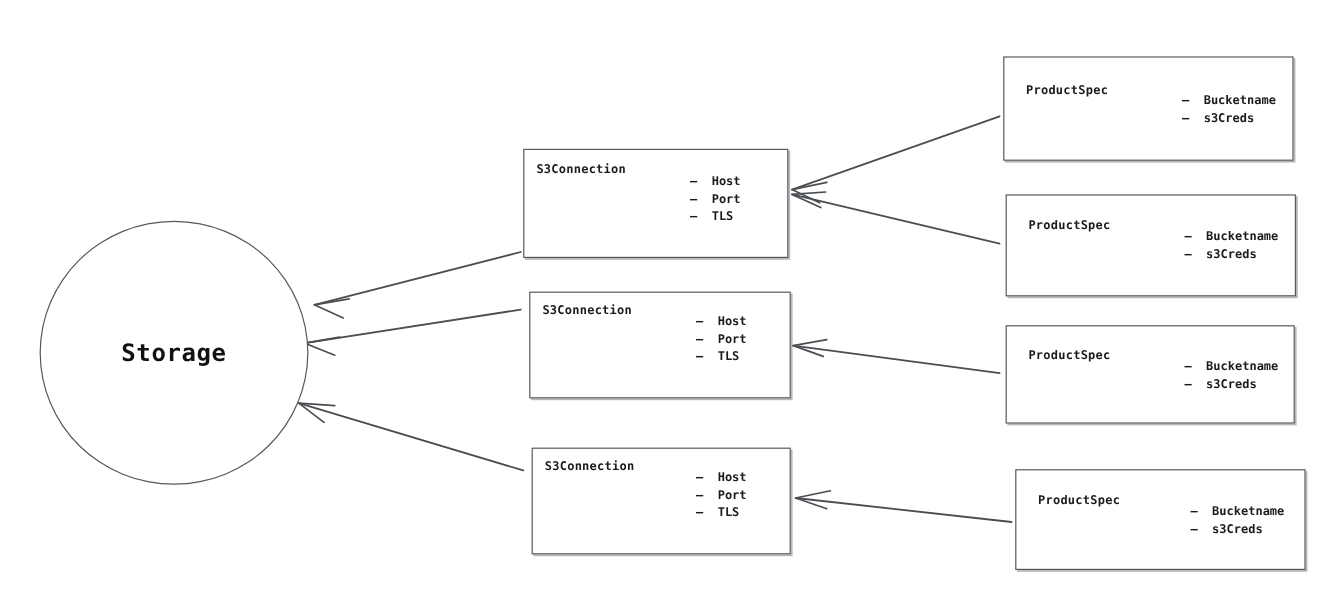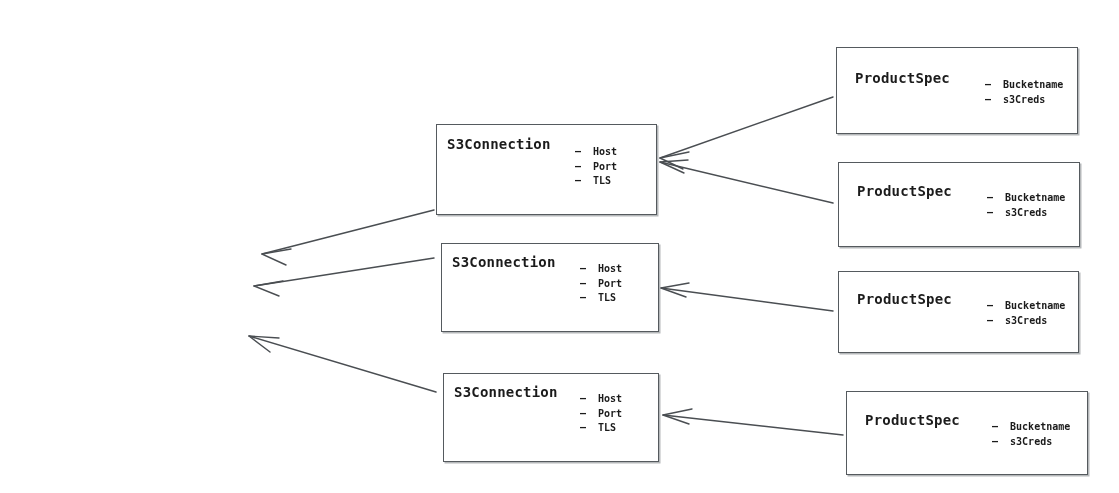--- a/index.html
+++ b/index.html
@@ -25,21 +25,21 @@
   }
   .node-box {
     position: absolute;
     box-sizing: border-box;
     background: #ffffff;
     border: 1.6px solid #555a5e;
     box-shadow: 1.5px 1.5px 0 0 rgba(120,125,130,0.55);
   }
   .node-title {
     position: absolute;
-    font-size: 14px;
+    font-size: 10px;
     color: #1b1b1b;
     font-weight: 600;
     letter-spacing: 0.2px;
     white-space: nowrap;
   }
   .node-attrs {
     position: absolute;
     font-size: 10px;
     color: #1b1b1b;
     font-weight: 600;
@@ -90,20 +90,23 @@
       <path d="M 262 254 L 291 249 M 262 254 L 286 265" stroke-width="1.4"></path>
 
       <path d="M 434 258 L 254 286"></path>
       <path d="M 254 286 L 283 281 M 254 286 L 279 296" stroke-width="1.4"></path>
 
       <path d="M 436 392 L 249 336"></path>
       <path d="M 249 336 L 279 338 M 249 336 L 270 352" stroke-width="1.4"></path>
     </g>
   </svg>
 
+  <div class="circle-node" style="left:33px; top:184px; width:224px; height:220px;">
+    <span class="circle-label">Storage</span>
+  </div>
 
   <div class="node-box" style="left:436px; top:124px; width:221px; height:91px;">
     <span class="node-title" style="left:10px; top:11px;">S3Connection</span>
     <div class="node-attrs" style="left:138px; top:20px;">
       <div>Host</div>
       <div>Port</div>
       <div>TLS</div>
     </div>
   </div>
 

